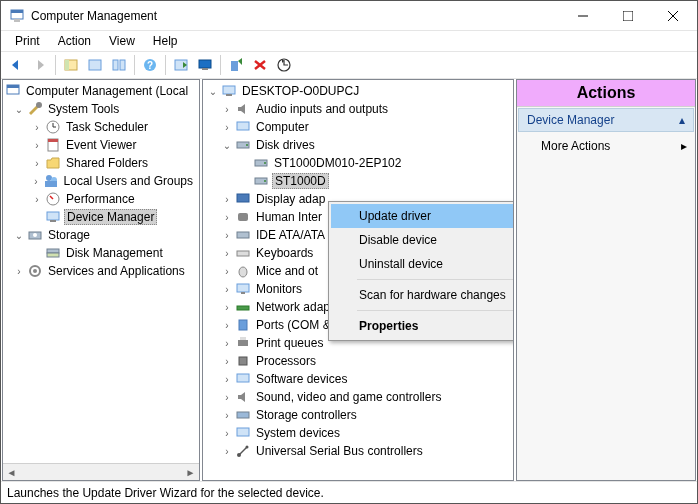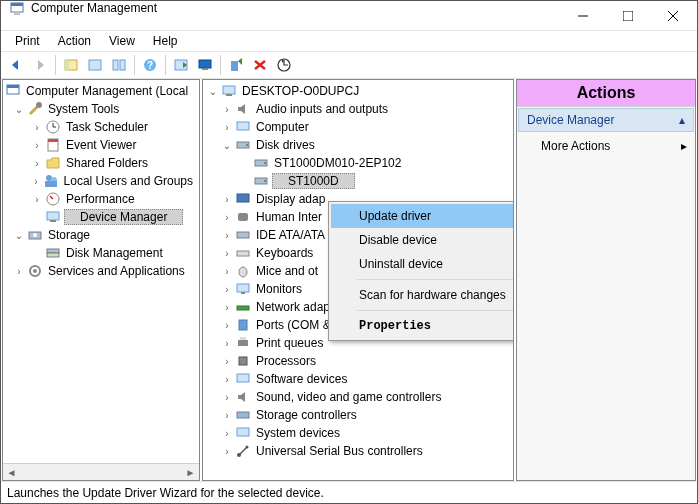--- a/index.html
+++ b/index.html
@@ -1,48 +1,48 @@
 <!DOCTYPE html>
 <html><head>
 <meta charset="utf-8">
 <style>
 * { box-sizing: border-box; margin: 0; padding: 0; }
 body { font-family: "Segoe UI", Tahoma, sans-serif; font-size: 12px; color: #000; background: #fff; width: 698px; height: 504px; overflow: hidden; border: 1px solid #555; display: flex; flex-direction: column; }
-.titlebar { height: 30px; display: flex; padding: 0 2px 0 8px; border-bottom: 1px solid #e5e5e5; }
+.titlebar { height: 30px; display: flex; align-items: center; padding: 0 2px 0 8px; border-bottom: 1px solid #e5e5e5; }
 .titlebar .icon { width: 16px; height: 16px; margin-right: 6px; }
 .titlebar .title { flex: 1; font-size: 12px; }
 .winbtns { display: flex; }
 .winbtn { width: 45px; height: 29px; display: flex; align-items: center; justify-content: center; font-size: 14px; font-family: Arial; }
 .menubar { height: 20px; display: flex; align-items: center; padding: 0 6px; gap: 2px; }
 .menubar span { padding: 2px 8px; font-size: 12px; }
 .toolbar { height: 28px; display: flex; align-items: center; padding: 2px 4px; border-top: 1px solid #e5e5e5; border-bottom: 1px solid #e5e5e5; gap: 2px; }
 .tbtn { width: 22px; height: 22px; display: flex; align-items: center; justify-content: center; border: 1px solid transparent; }
 .tsep { width: 1px; height: 20px; background: #d0d0d0; margin: 0 2px; }
 .panes { flex: 1; display: flex; overflow: hidden; }
 .pane { border: 1px solid #828790; margin: 0 1px; background: #fff; display: flex; flex-direction: column; }
 .pane-left { width: 198px; overflow: hidden; }
 .pane-mid { flex: 1; overflow: hidden; }
 .pane-right { width: 180px; background: #f7f7f7; }
 .tree { overflow: auto; flex: 1; padding: 2px 0; white-space: nowrap; }
 .node { display: flex; align-items: center; height: 18px; position: relative; padding-right: 4px; text-align: right; }
 .toggle { width: 12px; height: 12px; display: inline-flex; align-items: center; justify-content: center; font-size: 10px; color: #666; cursor: pointer; margin-right: 2px; }
 .nicon { width: 16px; height: 16px; display: inline-flex; align-items: center; justify-content: center; margin-right: 3px; }
-.node.selected .label { background: #d1d1d1; border: 1px dotted #888; padding: 0 15px; }
+.node.selected .label { background: #d1d1d1; border: 1px dotted #888; padding: 0 2px; }
 .node .label { padding: 0 2px; }
 .scrollh { height: 17px; background: #f0f0f0; border-top: 1px solid #d0d0d0; display: flex; align-items: center; justify-content: space-between; font-size: 10px; color: #666; }
 .scrollh span { width: 17px; text-align: center; }
 .actions-header { background: #f0abfc; border-bottom: 1px solid #d0d0d0; padding: 4px 8px; font-weight: bold; font-size: 16px; text-align: center; }
 .actions-section { background: #d8e6f3; border: 1px solid #b8cee0; padding: 4px 8px; display: flex; justify-content: space-between; align-items: center; color: #15428b; margin: 1px; }
 .actions-item { padding: 6px 8px 6px 24px; display: flex; justify-content: space-between; align-items: center; }
 .statusbar { height: 22px; display: flex; align-items: center; padding: 0 6px; border-top: 1px solid #e5e5e5; font-size: 12px; }
 .context-menu { position: absolute; background: #f0f0f0; border: 1px solid #979797; box-shadow: 2px 2px 4px rgba(0,0,0,0.3); width: 205px; padding: 2px; z-index: 100; margin-top: 28px; }
 .context-menu .item { padding: 5px 10px 5px 28px; font-size: 12px; }
 .context-menu .item.hl { background: #90c8f6; }
 .context-menu .sep { height: 1px; background: #d7d7d7; margin: 3px 1px 3px 26px; }
-.context-menu .item.bold { font-weight: bold; font-family: Liberation Mono, monospace; }
+.context-menu .item.bold { font-weight: bold; }
 svg { display: block; }
 </style>
 </head>
 <body>
 
 <div class="titlebar">
   <span class="icon">
       <svg width="16" height="16">
         <rect x="2" y="2" width="12" height="9" fill="#fff" stroke="#4a7ab8"></rect>
         <rect x="2" y="2" width="12" height="3" fill="#4a7ab8"></rect>

